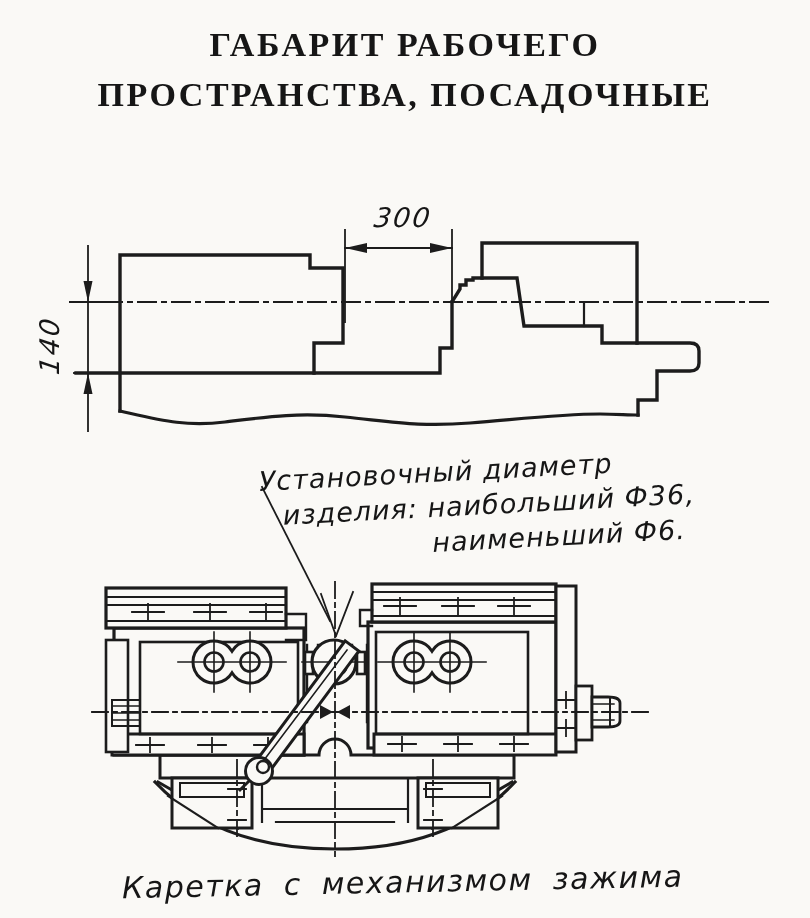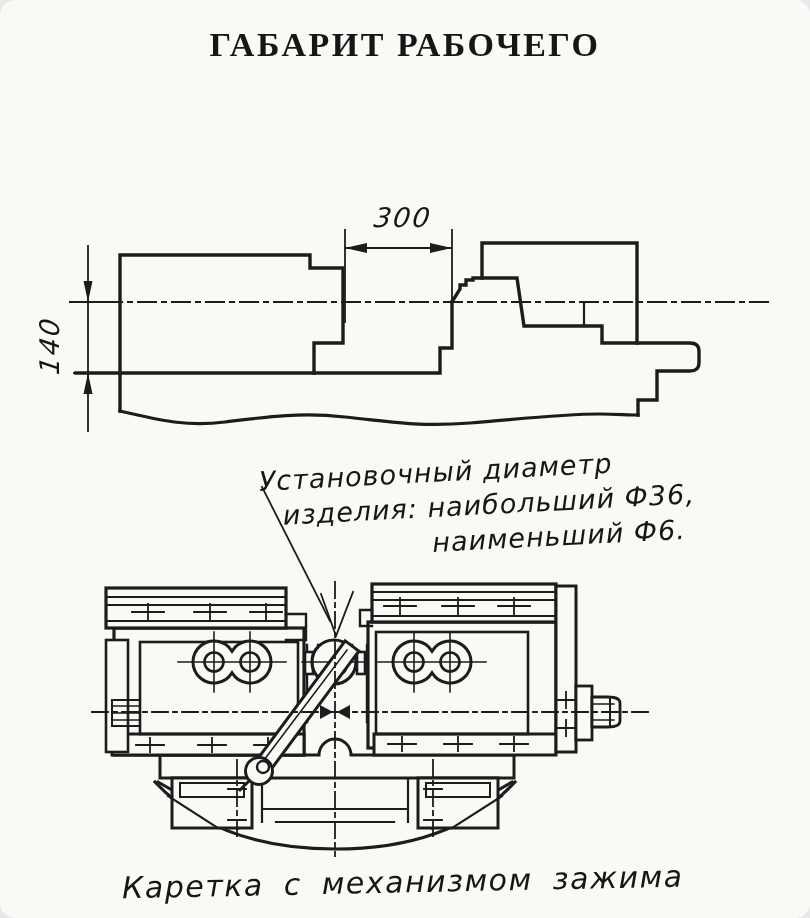--- a/index.html
+++ b/index.html
@@ -1,20 +1,20 @@
 <!DOCTYPE html>
 <html><head>
 <meta charset="utf-8">
 <style>
   :root{ --ink:#1c1c1c; }
   html,body{margin:0;padding:0;background:#e8e8e8;}
   #page{
     position:relative; width:810px; height:918px;
     background:#faf9f6; overflow:hidden; margin:0 auto;
-    font-family:"DejaVu Sans", sans-serif; color:var(--ink);border-radius:15px;
+    font-family:"DejaVu Sans", sans-serif; color:var(--ink);
   }
   #title-block{
     position:absolute; left:0; top:20px; width:810px;
     text-align:center;
     font-family:"Liberation Serif","DejaVu Serif",serif;
     font-weight:700; font-size:34px; line-height:50px;
     letter-spacing:2.5px; color:#161616;
   }
   #drawing-svg{ position:absolute; left:0; top:0; }
   .dim-label{
@@ -38,20 +38,21 @@
     color:#161616; transform:rotate(-1.2deg); white-space:nowrap;
   }
 </style>
 </head>
 <body>
 
 <div id="page">
 
   <div id="title-block">
     <div>ГАБАРИТ РАБОЧЕГО</div>
+    <div>ПРОСТРАНСТВА, ПОСАДОЧНЫЕ</div>
   </div>
 
   <svg id="drawing-svg" width="810" height="918" viewBox="0 0 810 918" fill="none" stroke="#1c1c1c" stroke-linecap="square" stroke-linejoin="miter">
 
     <g>
 
       <path stroke-width="3.4" d="M120,411 L120,255 L310,255 L310,268 L343,268 L343,343 L314,343 L314,373"></path>
 
       <path stroke-width="3.4" d="M76,373 L440,373 L440,348 L452,348 L452,302"></path>
 

